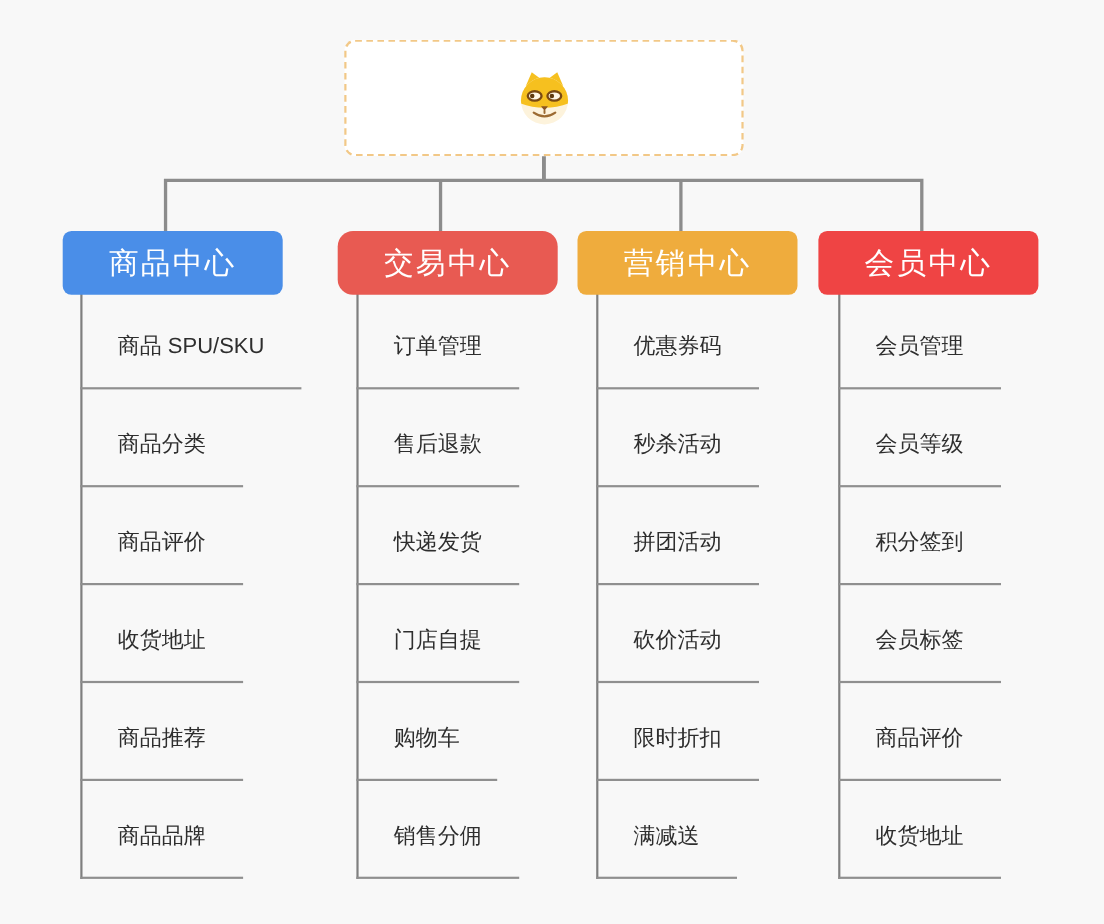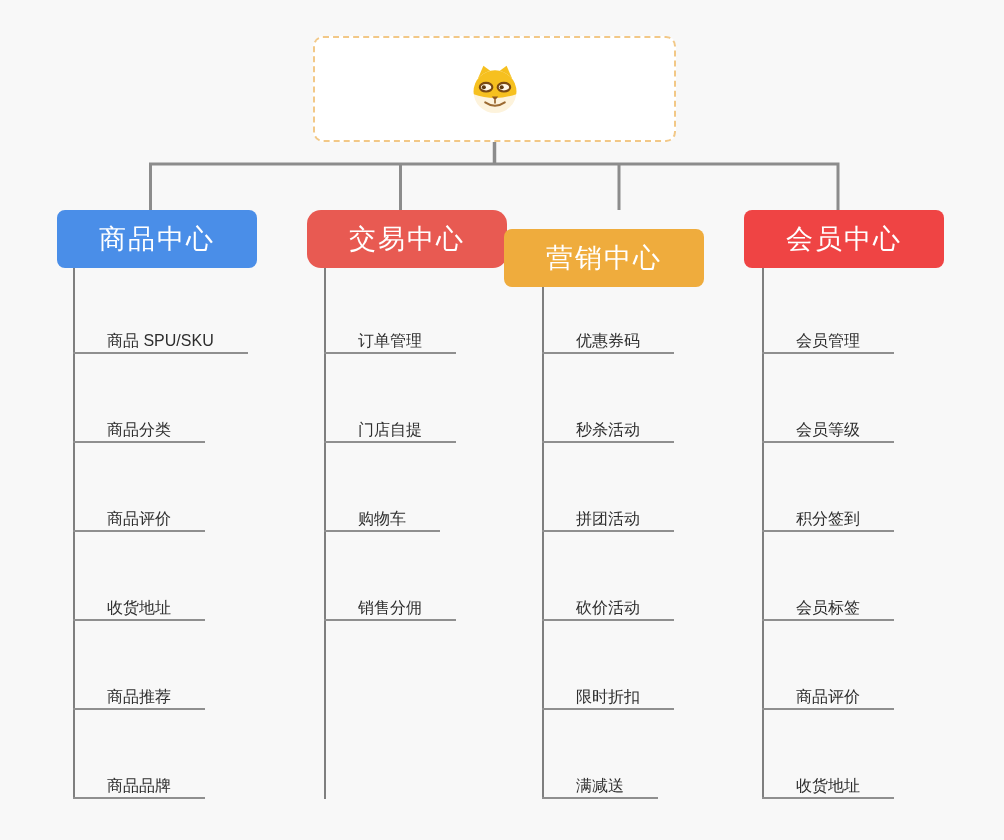--- a/index.html
+++ b/index.html
@@ -13,29 +13,29 @@
     background:#ffffff;border:2px dashed #f2c887;border-radius:10px;
     box-sizing:border-box;display:flex;align-items:center;justify-content:center;gap:12px;
   }
   .root-title{font-size:40px;letter-spacing:4px;color:#f2a93c;font-weight:500;}
 
   .branch-box{
     position:absolute;top:210px;width:200px;height:58px;border-radius:8px;
     display:flex;align-items:center;justify-content:center;
     color:#ffffff;font-size:27px;letter-spacing:2px;
   }
-  .b0{left:57px;}  .b1{left:307px;border-radius:14px;}  .b2{left:504px;margin-top:19px;}  .b3{left:744px;}
+  .b0{left:57px;}  .b1{left:307px;border-radius:14px;}  .b2{left:525px;}  .b3{left:744px;}
 
   .column{position:absolute;top:265px;}
   .c0{left:73px;}  .c1{left:324px;}  .c2{left:542px;}  .c3{left:762px;}
 
   .item{
     height:89px;display:flex;align-items:flex-end;width:max-content;
-    padding:0 34px 0 34px;border-bottom:2px solid #8f8f8f;box-sizing:border-box;
-    font-size:16px;color:#2e2e2e;white-space:nowrap;
+    padding:0 34px 24px 34px;border-bottom:2px solid #8f8f8f;box-sizing:border-box;
+    font-size:20px;color:#2e2e2e;white-space:nowrap;
   }
 </style>
 </head>
 <body>
 
 <div class="canvas">
 
   <svg class="connectors" viewBox="0 0 1004 840" xmlns="http://www.w3.org/2000/svg">
 
     <path d="M494.5,142 V164" stroke="#8c8c8c" stroke-width="3.5" fill="none"></path>
@@ -91,20 +91,22 @@
     <div class="item">商品 SPU/SKU</div>
     <div class="item">商品分类</div>
     <div class="item">商品评价</div>
     <div class="item">收货地址</div>
     <div class="item">商品推荐</div>
     <div class="item">商品品牌</div>
   </div>
 
   <div class="column c1">
     <div class="item">订单管理</div>
+    <div class="item">售后退款</div>
+    <div class="item">快递发货</div>
     <div class="item">门店自提</div>
     <div class="item">购物车</div>
     <div class="item">销售分佣</div>
   </div>
 
   <div class="column c2">
     <div class="item">优惠券码</div>
     <div class="item">秒杀活动</div>
     <div class="item">拼团活动</div>
     <div class="item">砍价活动</div>

